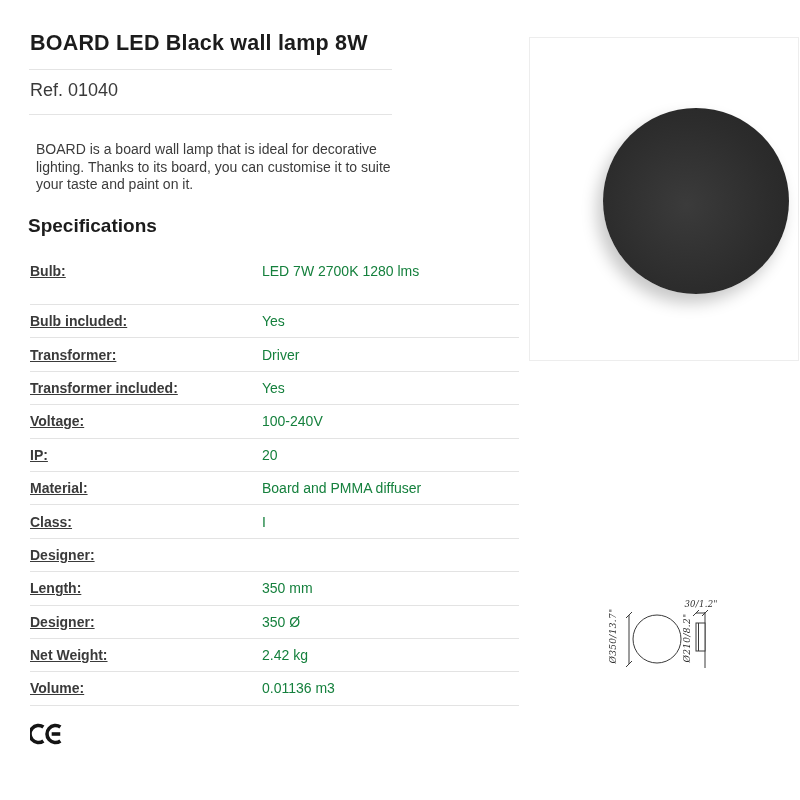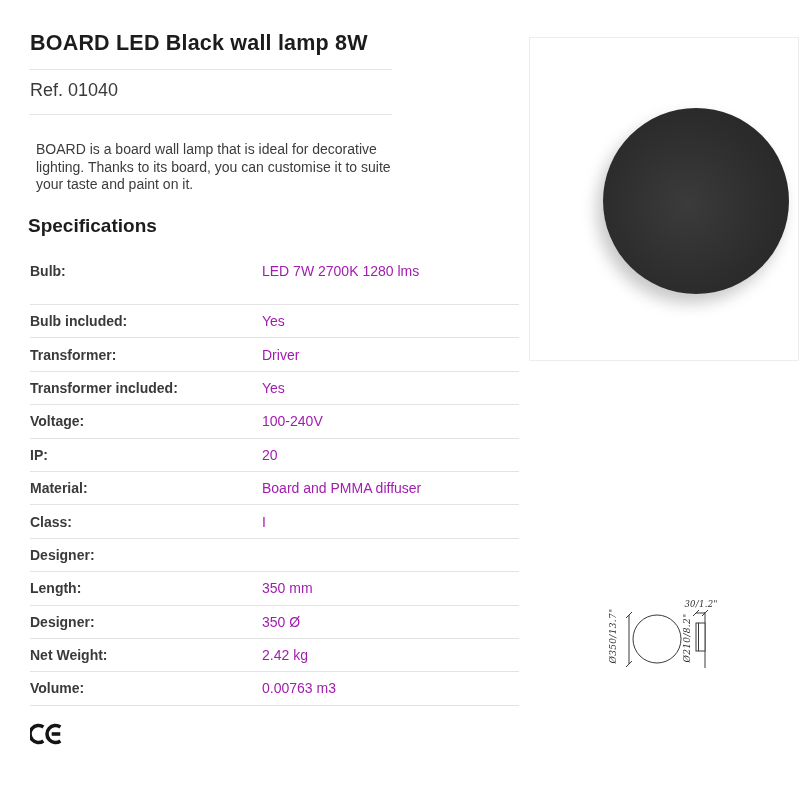--- a/index.html
+++ b/index.html
@@ -14,22 +14,22 @@
   .product-ref{position:absolute;left:30px;top:80px;font-size:18px;color:#3a3a3a;}
   .product-desc{position:absolute;left:20px;top:125px;width:372px;margin:16px;
                 font-size:14px;line-height:17.5px;color:#3c3c3c;}
   .spec-heading{position:absolute;left:20px;top:207px;margin:8px;
                 font-size:19px;font-weight:bold;color:#1c1c1c;}
 
   .spec-table{position:absolute;left:30px;top:252px;width:489px;}
   .spec-row{display:flex;align-items:center;height:33.4px;box-sizing:border-box;
             border-bottom:1px solid #e3e3e3;font-size:14px;}
   .spec-row.first{height:53px;align-items:flex-start;padding-top:11px;}
-  .spec-label{width:232px;font-weight:bold;color:#3a3a3a;flex-shrink:0;}
-  .spec-value{color:#a21caf;text-align:center;}
+  .spec-label{width:232px;font-weight:bold;color:#3a3a3a;flex-shrink:0;text-decoration:underline;}
+  .spec-value{color:#15803d;text-align:center;}
 
   .photo-box{position:absolute;left:529px;top:37px;width:270px;height:324px;
              border:1px solid #ededed;box-sizing:border-box;background:#fff;}
   .lamp-circle{position:absolute;left:73px;top:70px;width:186px;height:186px;border-radius:50%;
                background:radial-gradient(circle at 45% 52%, #3b3b3b 0%, #2c2c2c 60%, #242424 100%);
                box-shadow:-6px 9px 16px rgba(0,0,0,0.22);}
 
   .ce-mark{position:absolute;left:30px;top:722px;width:34px;height:24px;}
   .ce-mark svg{display:block;width:100%;height:100%;}
 
@@ -96,21 +96,21 @@
       <div class="spec-row">
         <div class="spec-label">Designer:</div>
         <div class="spec-value">350 Ø</div>
       </div>
       <div class="spec-row">
         <div class="spec-label">Net Weight:</div>
         <div class="spec-value">2.42 kg</div>
       </div>
       <div class="spec-row">
         <div class="spec-label">Volume:</div>
-        <div class="spec-value">0.00763 m3</div>
+        <div class="spec-value">0.01136 m3</div>
       </div>
     </div>
 
   <div class="ce-mark">
     <svg viewBox="0 0 40 26" aria-hidden="true">
       <g fill="none" stroke="#141414" stroke-width="4.2" stroke-linecap="butt">
         <path d="M 15.74 4.81 A 10 10 0 1 0 15.74 21.19"></path>
         <path d="M 35.74 4.81 A 10 10 0 1 0 35.74 21.19"></path>
         <line x1="25.5" y1="13" x2="35.6" y2="13"></line>
       </g>

